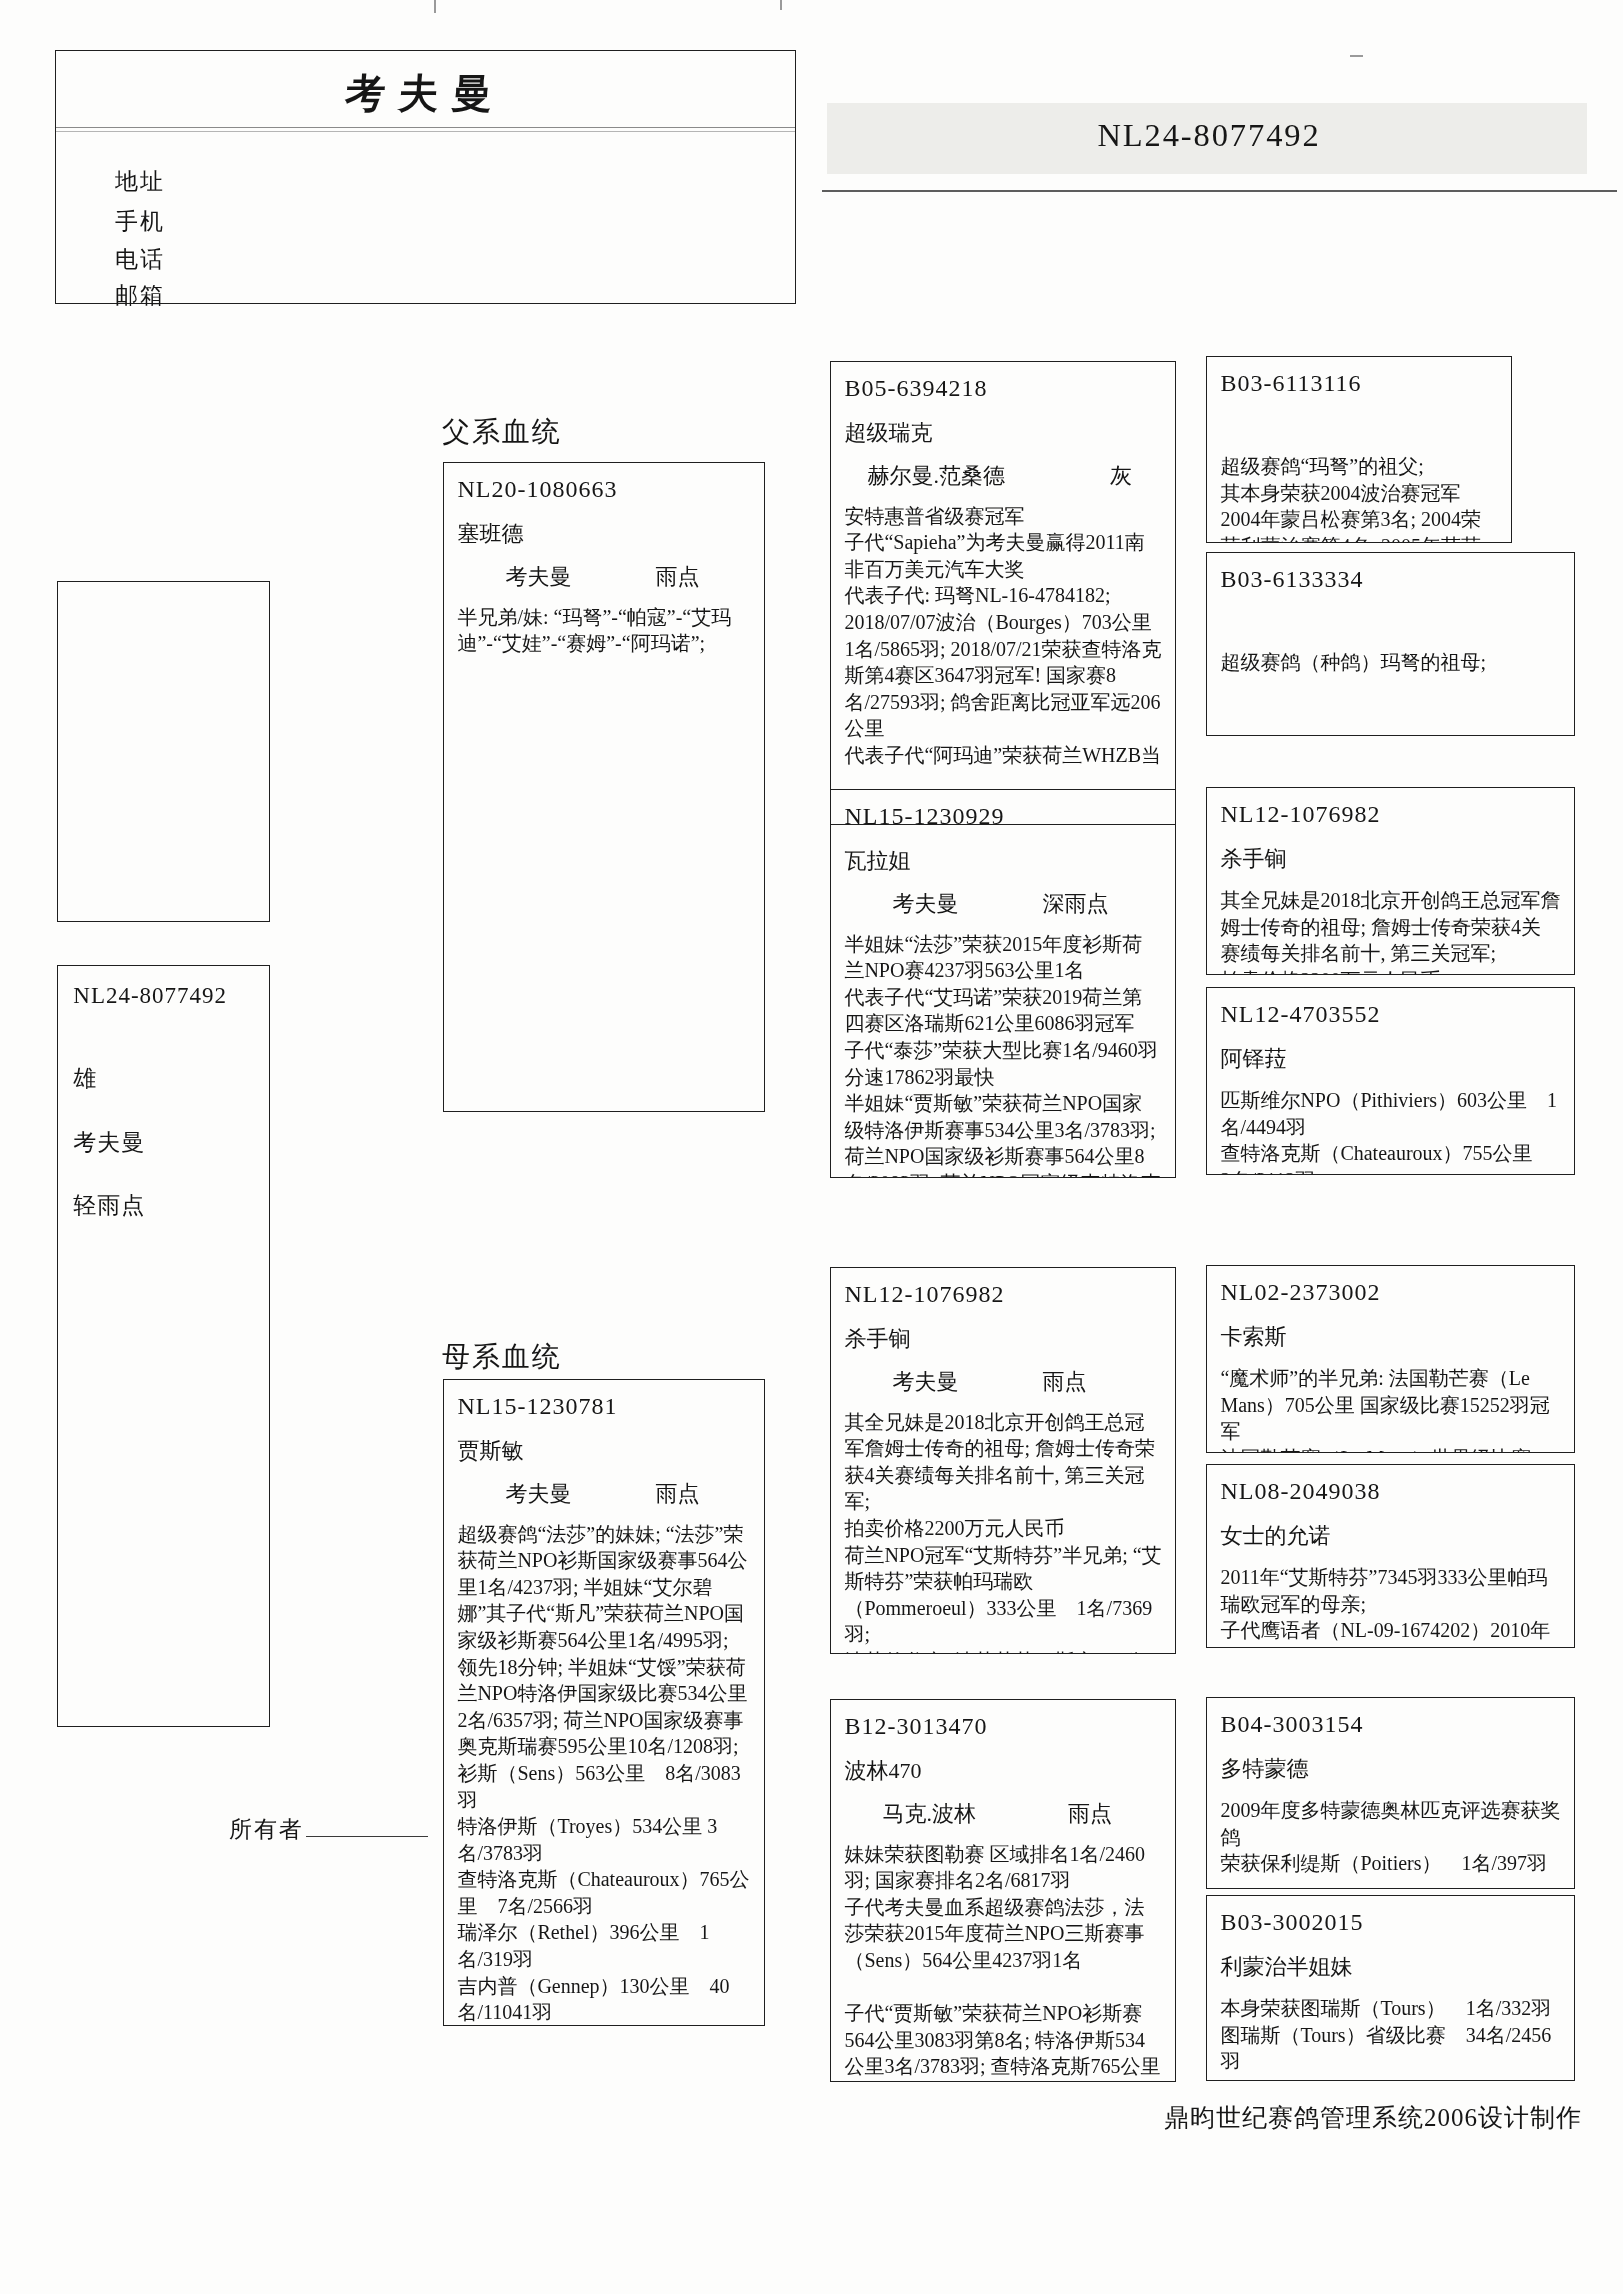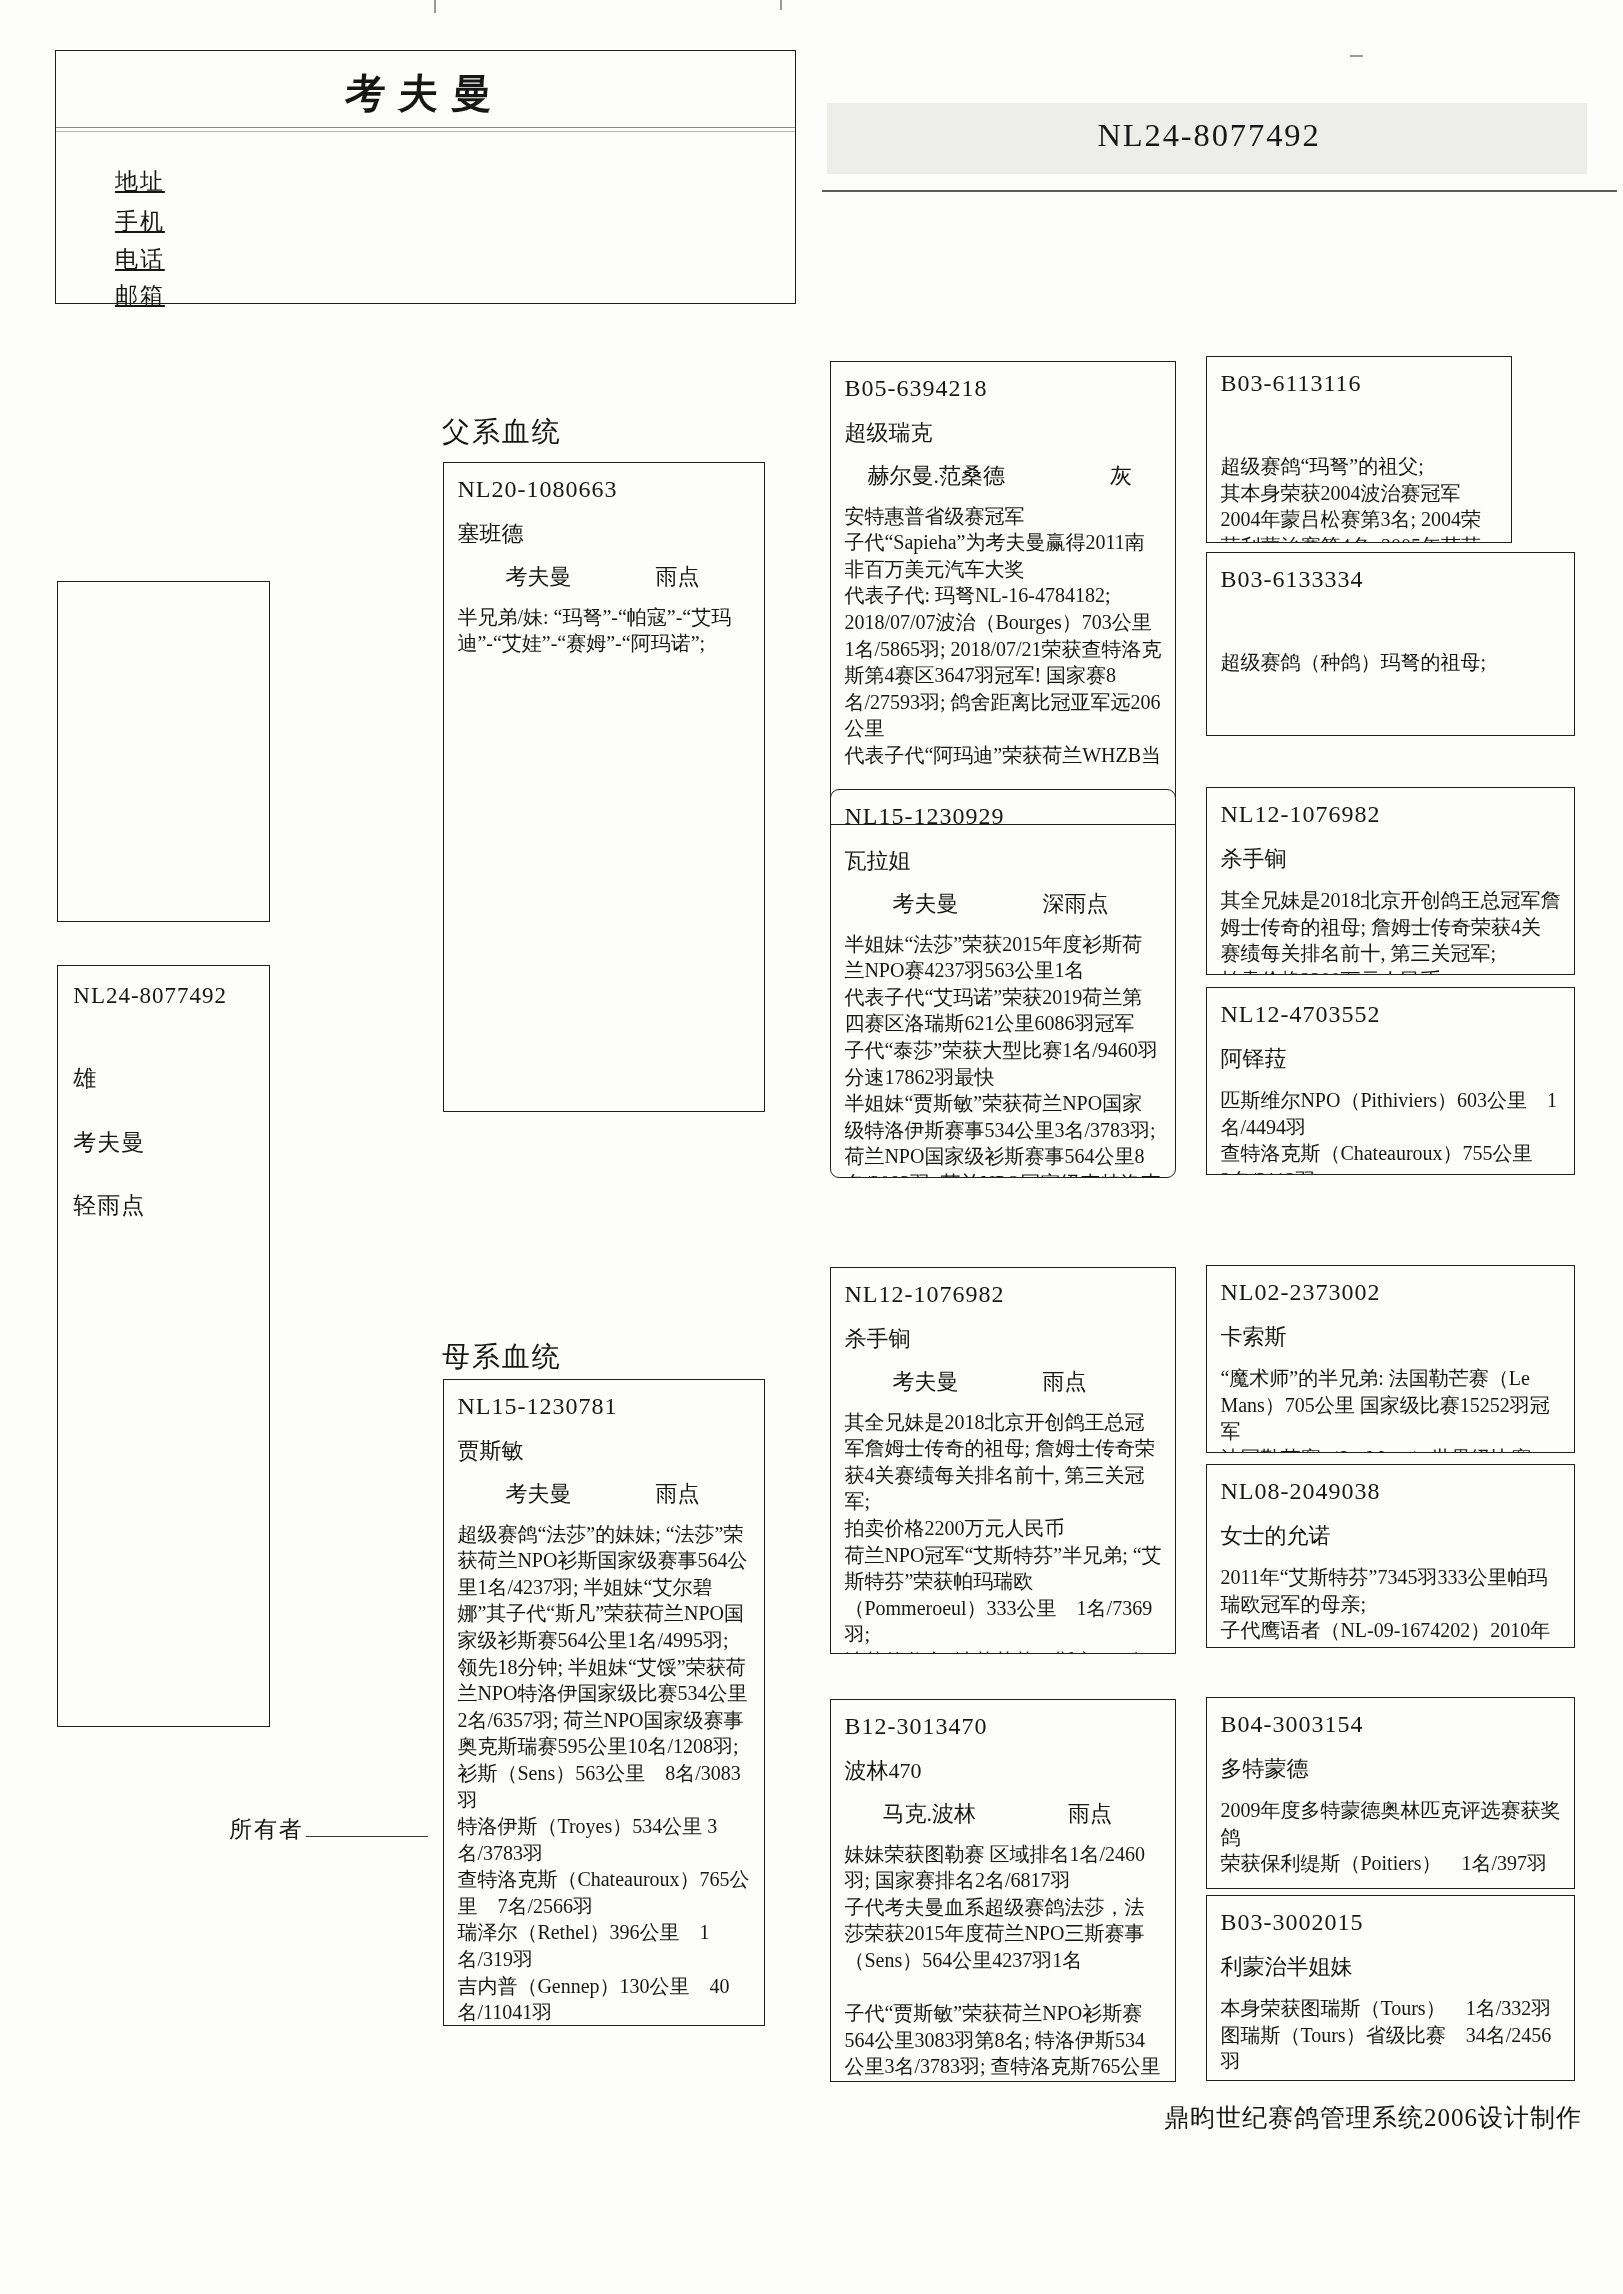--- a/index.html
+++ b/index.html
@@ -15,21 +15,21 @@
   .strainline .colorv{margin-left:84px;}
   .notes{font-size:20px;line-height:1.33;white-space:pre-line;}
 
   
   #loft-box{position:absolute;left:55px;top:50px;width:741px;height:254px;
             border:1.9px solid #1f1f1f;box-sizing:border-box;}
   #loft-title{position:absolute;left:0;top:15.3px;width:100%;text-align:center;
               font-size:40px;font-weight:bold;letter-spacing:13.4px;transform:skewX(-4deg);}
   #loft-divider{position:absolute;left:0px;top:76px;width:100%;height:2.9px;
                 border-top:1px solid #8a8a8a;border-bottom:1px solid #b5b5b5;}
-  .loft-field{position:absolute;left:59px;font-size:23px;letter-spacing:1.9px;text-decoration:underline;}
+  .loft-field{position:absolute;left:59px;font-size:23px;letter-spacing:1.9px;}
 
   
   #ring-band{position:absolute;left:827px;top:103px;width:760px;height:71px;background:#ededea;}
   #ring-header{position:absolute;left:822px;top:117px;width:774px;text-align:center;
                font-size:32.5px;letter-spacing:1.9px;}
   #ring-divider{position:absolute;left:822px;top:190px;width:795px;height:1.9px;background:#5d5d5d;}
 
   .branch-label{position:absolute;font-size:28px;letter-spacing:1.9px;}
 
   
@@ -119,21 +119,21 @@
       <span>赫尔曼.范桑德</span>
       <span class="colorv" style="margin-left:105px;">灰</span>
     </div>
     <div class="notes">安特惠普省级赛冠军
 子代“Sapieha”为考夫曼赢得2011南非百万美元汽车大奖
 代表子代: 玛弩NL-16-4784182;
 2018/07/07波治（Bourges）703公里　1名/5865羽; 2018/07/21荣获查特洛克斯第4赛区3647羽冠军! 国家赛8名/27593羽; 鸽舍距离比冠亚军远206公里
 代表子代“阿玛迪”荣获荷兰WHZB当</div>
   </div>
 
-  <div class="pbox" style="left:830px;top:789px;width:346px;height:389px;border-radius:9px;">
+  <div class="pbox" style="left:830px;top:789px;width:346px;height:389px;">
     <div class="ring">NL15-1230929</div>
     <div class="pname">瓦拉姐</div>
     <div class="strainline">
       <span>考夫曼</span>
       <span class="colorv">深雨点</span>
     </div>
     <div class="notes">半姐妹“法莎”荣获2015年度衫斯荷兰NPO赛4237羽563公里1名
 代表子代“艾玛诺”荣获2019荷兰第四赛区洛瑞斯621公里6086羽冠军
 子代“泰莎”荣获大型比赛1名/9460羽分速17862羽最快
 半姐妹“贾斯敏”荣获荷兰NPO国家级特洛伊斯赛事534公里3名/3783羽; 荷兰NPO国家级衫斯赛事564公里8名/3083羽; 荷兰NPO国家级查特洛克</div>

